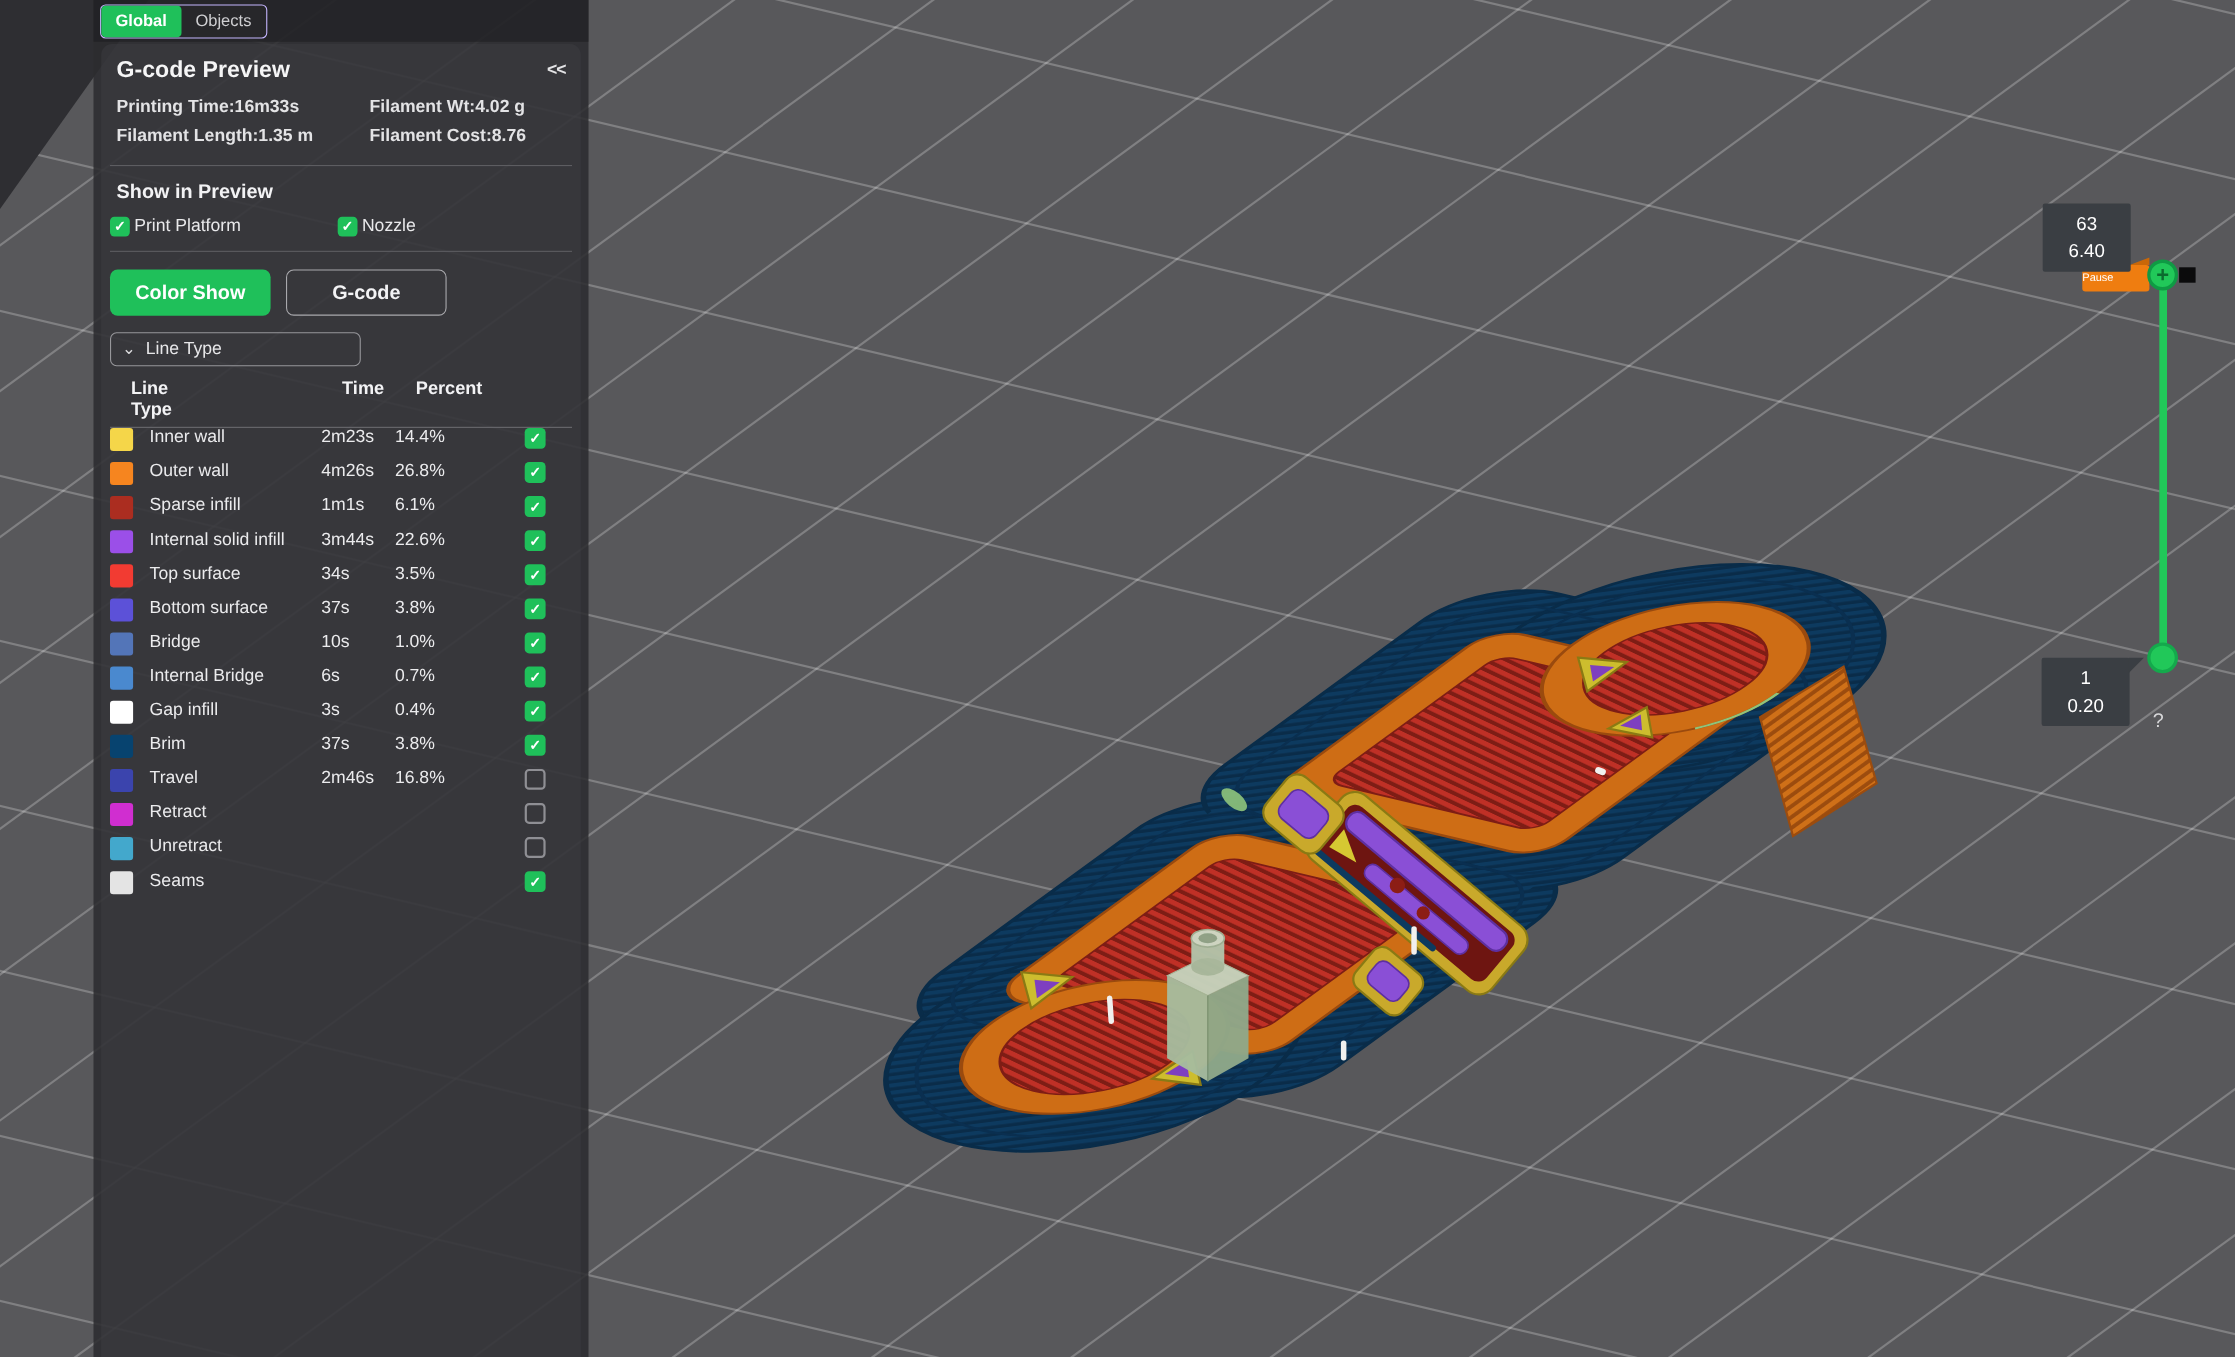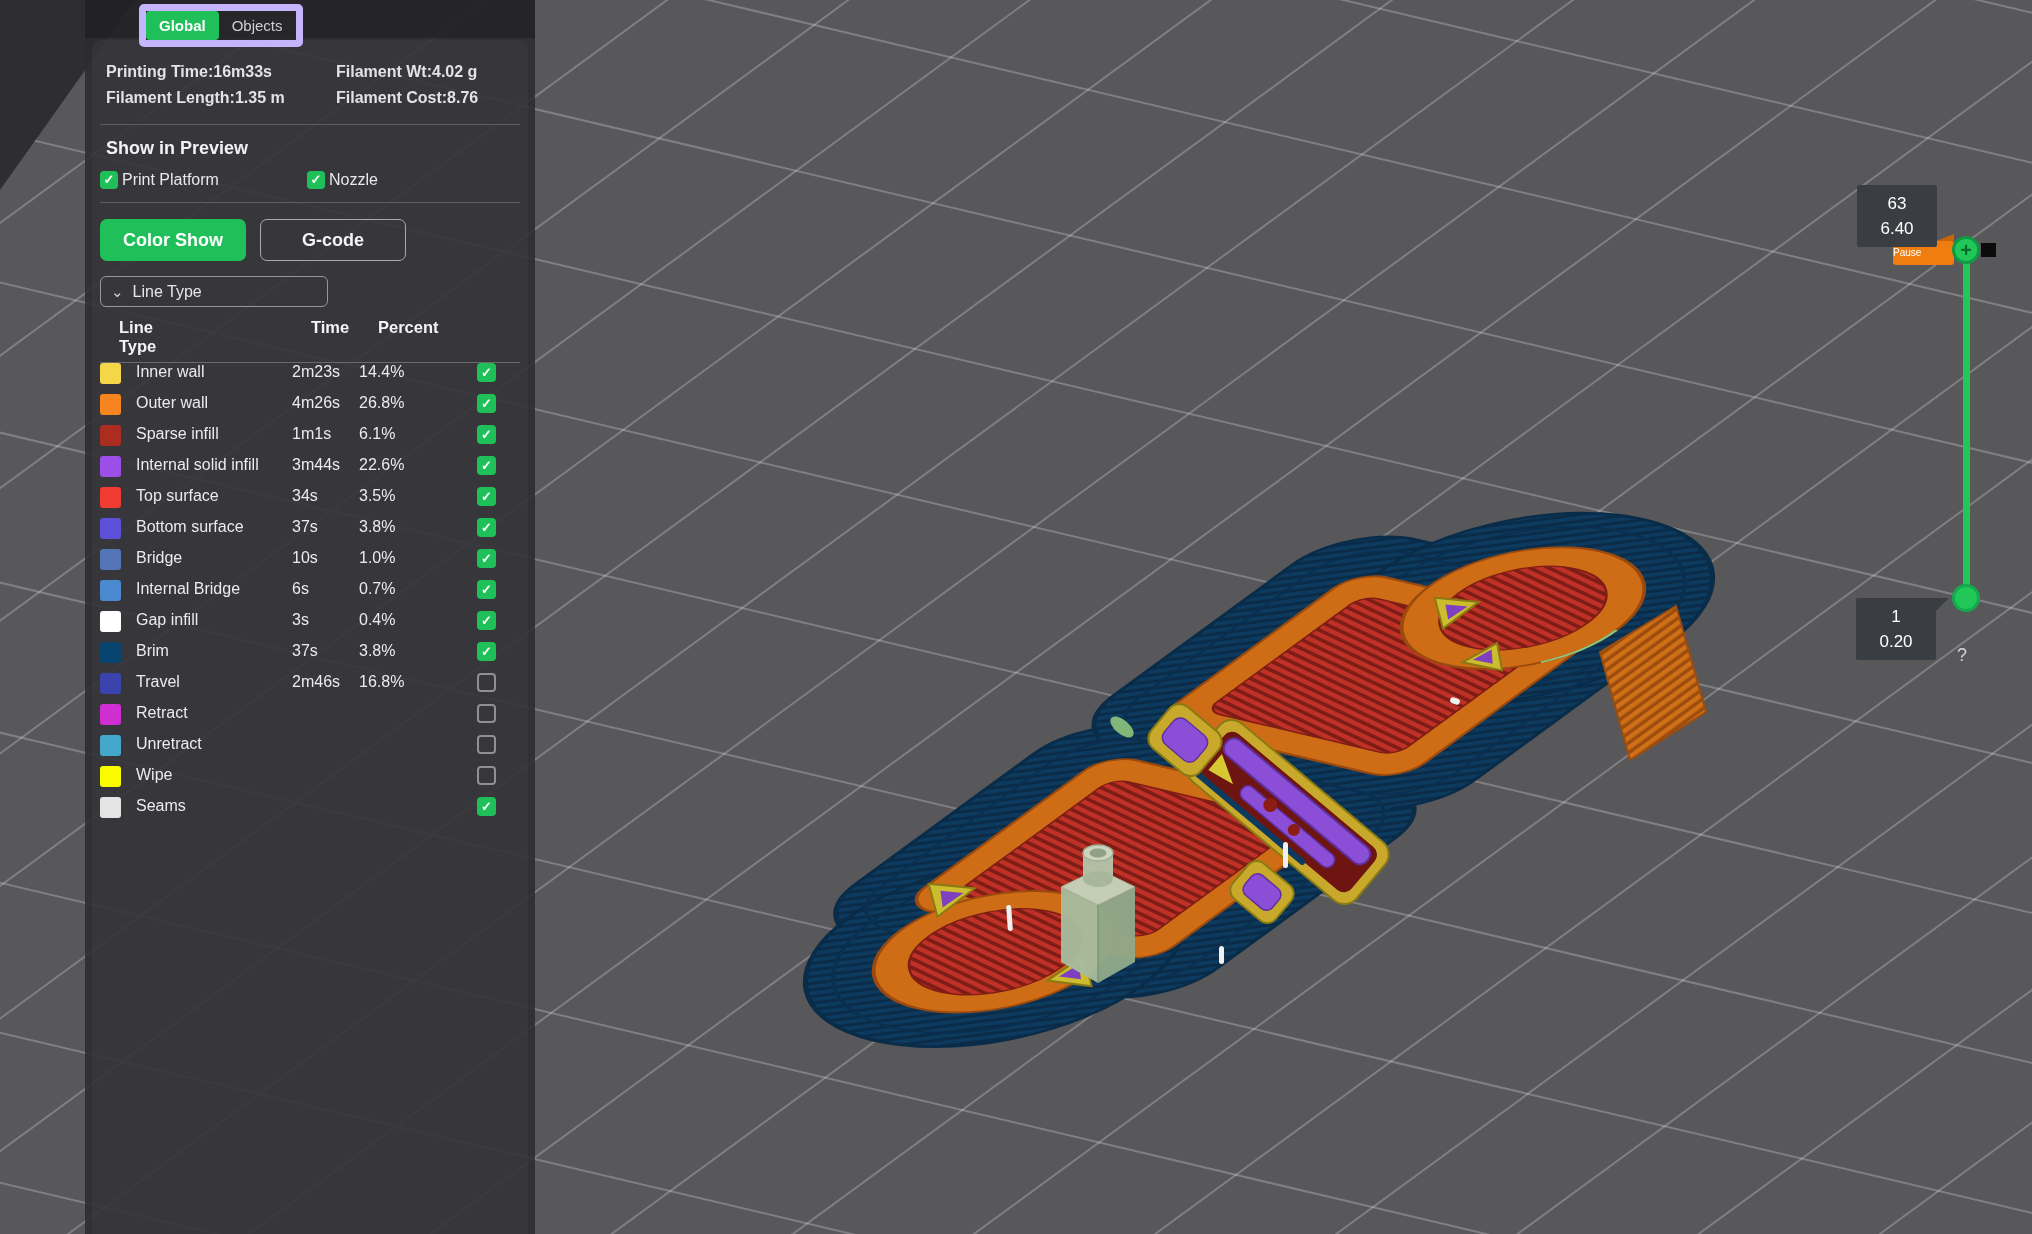--- a/index.html
+++ b/index.html
@@ -6,22 +6,22 @@
   #app{position:relative;width:2032px;height:1234px;overflow:hidden;
        background:#58585b;font-family:"Liberation Sans",sans-serif;
        -webkit-font-smoothing:antialiased;}
   svg.layer{position:absolute;left:0;top:0;}
 
   
   #left-panel{position:absolute;left:85px;top:0;width:450px;height:1234px;
               background:rgba(44,44,47,0.87);}
   #panel-topstrip{position:absolute;left:0;top:0;right:0;height:38px;
                   background:rgba(28,28,31,0.55);}
-  #tabbar{position:absolute;top:4px;left:6px;display:flex;border:7px solid #c4b5fd;
-          border-radius:5px;overflow:hidden;background:rgba(40,40,43,0.8);z-index:3;margin-left:48px;}
+  #tabbar{position:absolute;top:4px;left:6px;display:flex;border:1px solid #c4b5fd;
+          border-radius:5px;overflow:hidden;background:rgba(40,40,43,0.8);z-index:3;}
   .tab{height:29px;line-height:29px;padding:0 13px;font-size:15px;color:#cfcfd2;cursor:default;}
   .tab.active{background:#1fc05a;color:#ffffff;border-radius:4px;font-weight:bold;}
   #panel-card{position:absolute;top:40px;left:7px;right:7px;bottom:0;
               background:rgba(66,66,70,0.38);border-radius:10px 10px 0 0;
               padding:10px 8px 0 8px;z-index:2;}
   .card-title-row{display:flex;justify-content:space-between;align-items:center;padding:2px 6px 0 6px;}
   .card-title{font-size:21px;font-weight:bold;color:#f5f5f6;}
   .collapse{font-size:16px;color:#e4e4e6;letter-spacing:-1px;font-weight:bold;cursor:default;}
   .stats{margin:9px 6px 0 6px;font-size:16px;color:#e3e3e5;line-height:26px;font-weight:bold;}
   .stat-row{display:flex;}
@@ -290,20 +290,24 @@
   <div id="left-panel">
     <div id="panel-topstrip"></div>
 
     <div id="tabbar">
       <div class="tab active">Global</div>
       <div class="tab">Objects</div>
     </div>
 
     <div id="panel-card">
 
+      <div class="card-title-row">
+        <span class="card-title">G-code Preview</span>
+        <span class="collapse">&lt;&lt;</span>
+      </div>
 
       <div class="stats">
         <div class="stat-row">
           <span class="stat-left">Printing Time:16m33s</span>
           <span>Filament Wt:4.02 g</span>
         </div>
         <div class="stat-row">
           <span class="stat-left">Filament Length:1.35 m</span>
           <span>Filament Cost:8.76</span>
         </div>
@@ -451,29 +455,20 @@
             <span class="c-label">Retract</span>
             <span class="c-time"></span>
             <span class="c-pct"></span>
             <span class="row-check off"></span>
           </div>
           <div class="lt-row">
             <span class="c-swatch" style="display: flex; align-items: center;">
               <span class="swatch" style="background: rgb(67, 168, 204);"></span>
             </span>
             <span class="c-label">Unretract</span>
-            <span class="c-time"></span>
-            <span class="c-pct"></span>
-            <span class="row-check off"></span>
-          </div>
-          <div class="lt-row">
-            <span class="c-swatch" style="display: flex; align-items: center;">
-              <span class="swatch" style="background: rgb(251, 251, 0);"></span>
-            </span>
-            <span class="c-label">Wipe</span>
             <span class="c-time"></span>
             <span class="c-pct"></span>
             <span class="row-check off"></span>
           </div>
           <div class="lt-row">
             <span class="c-swatch" style="display: flex; align-items: center;">
               <span class="swatch" style="background: rgb(228, 228, 228);"></span>
             </span>
             <span class="c-label">Seams</span>
             <span class="c-time"></span>

